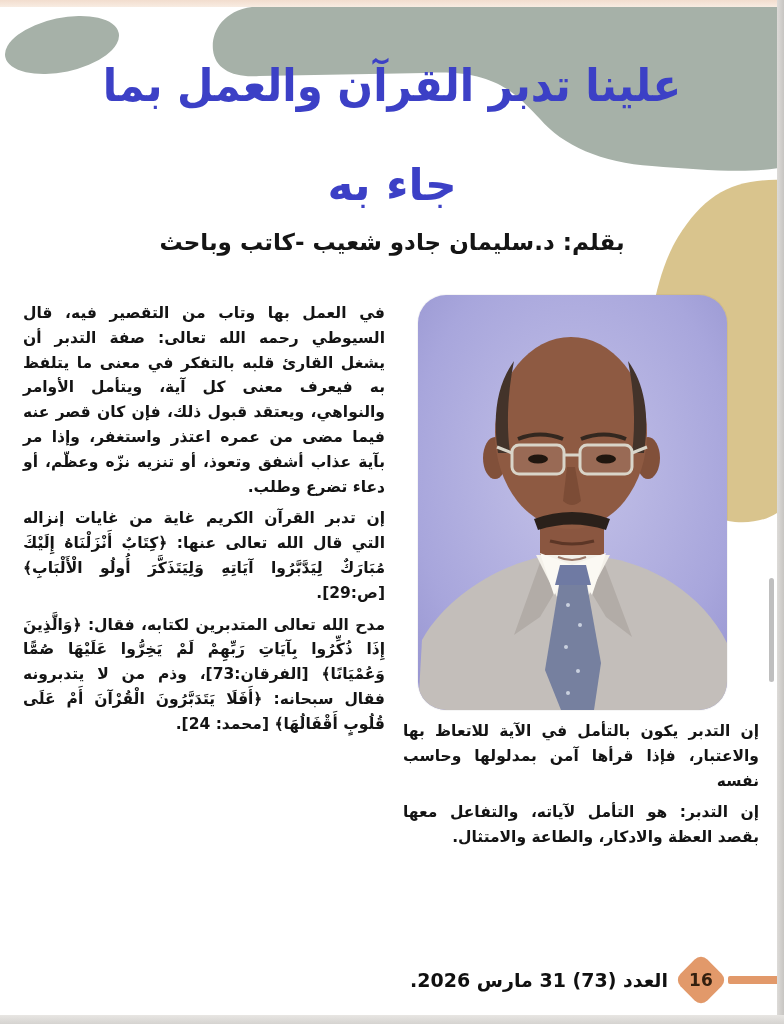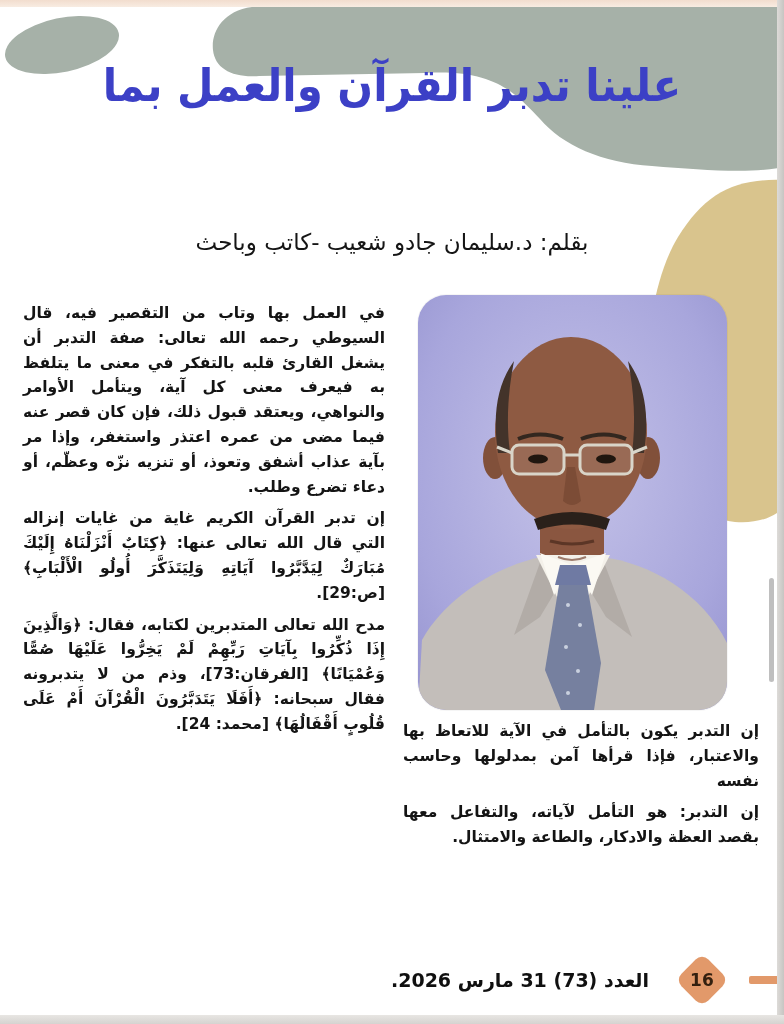--- a/index.html
+++ b/index.html
@@ -25,39 +25,39 @@
     text-align:center;color:#3c40c6;font-weight:bold;
     font-size:42px;line-height:1.1;letter-spacing:0px;
     transform:scaleY(1.08);
   }
   .title-line2{
     position:absolute;left:0;top:152px;width:784px;z-index:3;
     text-align:center;color:#3c40c6;font-weight:bold;font-size:44px;
   }
   .byline{
     position:absolute;left:0;top:222px;width:784px;z-index:3;
-    text-align:center;color:#151515;font-weight:normal;font-size:23px;
+    text-align:center;color:#151515;font-weight:bold;font-size:23px;
   }
 
   .col{position:absolute;z-index:5;direction:rtl;text-align:justify;
        color:#141414;font-weight:bold;font-size:15.5px;line-height:1.6;}
   .col p{margin:0 0 7px 0;}
   .col-left{right:392px;top:294px;width:362px;}   
   .col-right{right:18px;top:712px;width:356px;}   
 
   .photo{
     position:absolute;left:418px;top:288px;width:309px;height:415px;
     border-radius:28px;overflow:hidden;z-index:6;
     box-shadow:0 0 0 1px rgba(0,0,0,0.04);
   }
   .photo svg{display:block;}
 
   .footer{
     position:absolute;left:410px;top:950px;width:374px;height:46px;z-index:7;
-    display:flex;flex-direction:row;align-items:center;justify-content:center;direction:ltr;gap:20px;
+    display:flex;flex-direction:row;align-items:center;justify-content:flex-start;direction:ltr;
   }
   .footer-issue{
     direction:rtl;font-weight:bold;font-size:19px;color:#101010;margin-right:14px;white-space:nowrap;
   }
   .page-badge{
     width:38px;height:38px;background:#e2996a;border-radius:9px;
     transform:rotate(45deg);display:flex;align-items:center;justify-content:center;
     flex:0 0 auto;
   }
   .page-badge span{transform:rotate(-45deg);font-size:17px;font-weight:bold;color:#34200f;}
@@ -88,20 +88,21 @@
 
     <path d="M 784 173
              C 735 171 705 186 678 230
              C 650 276 641 360 650 420
              C 658 468 690 510 735 515
              C 757 517 775 510 784 500
              Z" fill="#d9c48d"></path>
   </svg>
 
   <div class="title">علينا تدبر القرآن والعمل بما</div>
+  <div class="title-line2">جاء به</div>
   <div class="byline">بقلم: د.سليمان جادو شعيب -كاتب وباحث</div>
 
   <div class="photo">
     <svg width="309" height="415" viewBox="0 0 309 415">
       <defs>
         <radialGradient id="pbg" cx="50%" cy="42%" r="80%">
           <stop offset="0%" stop-color="#c4c2e8"></stop>
           <stop offset="65%" stop-color="#a8a6dc"></stop>
           <stop offset="100%" stop-color="#9290cd"></stop>
         </radialGradient>

